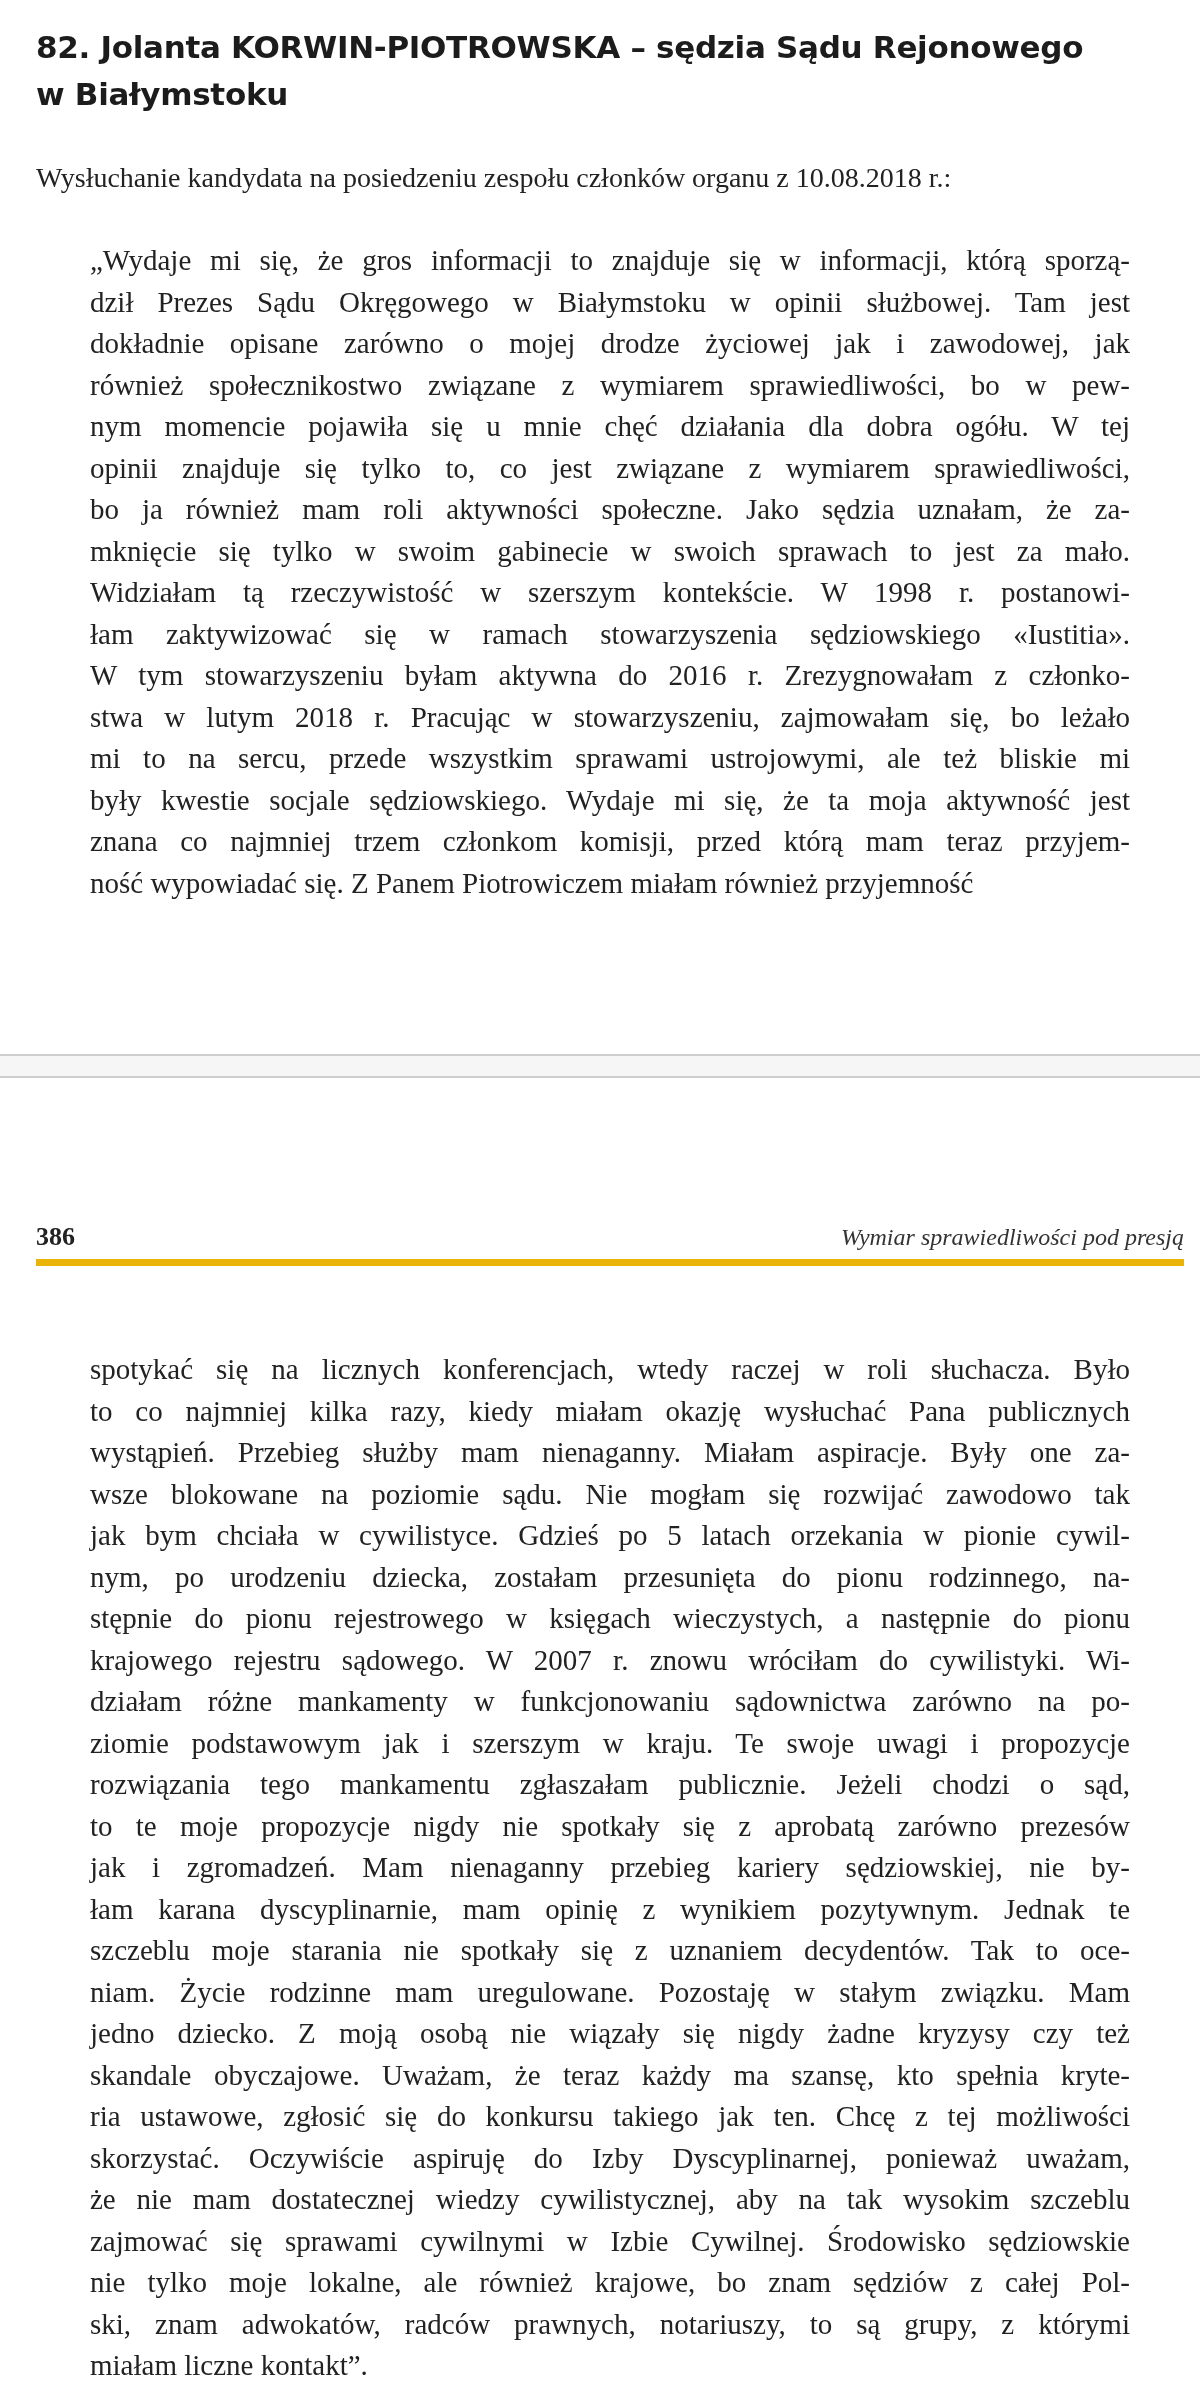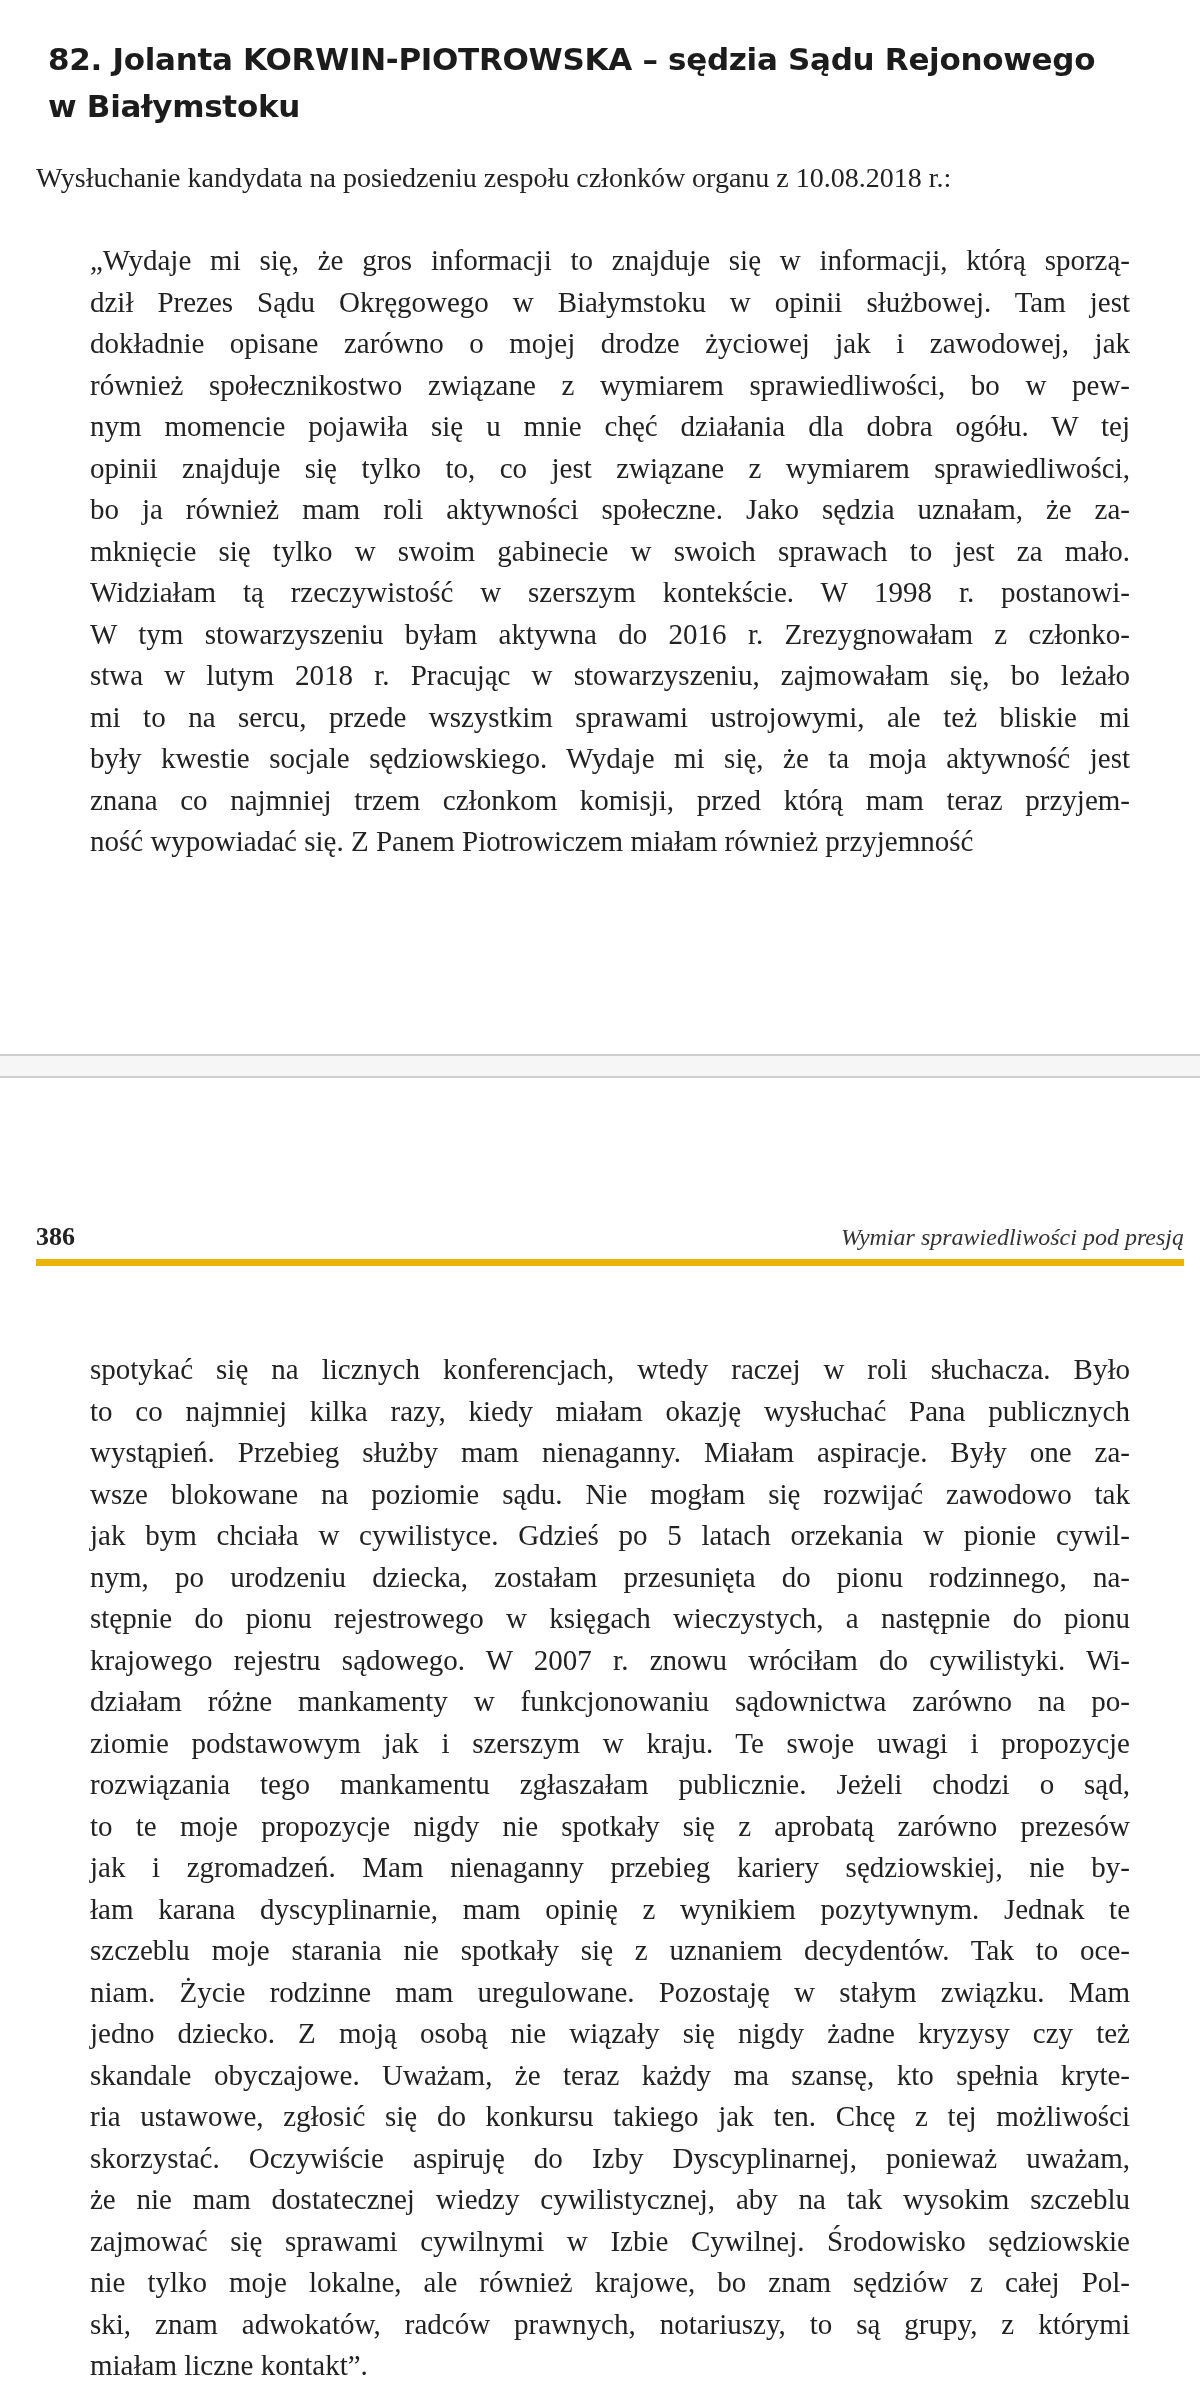--- a/index.html
+++ b/index.html
@@ -44,35 +44,36 @@
   }
   .book-title {
     position: absolute; right: 0; top: 4px;
     font-family: "Liberation Serif", serif; font-style: italic; font-size: 24px; color: #333;
   }
 </style>
 </head>
 <body>
 
 <div class="page page-top">
-  <h1 class="title" style="margin:12px;">
+  <h1 class="title" style="margin:0;">
     <span>82. Jolanta KORWIN-PIOTROWSKA – sędzia Sądu Rejonowego</span><br>
     <span>w Białymstoku</span>
   </h1>
   <div class="subtitle">Wysłuchanie kandydata na posiedzeniu zespołu członków organu z 10.08.2018 r.:</div>
   <div class="quote q1" id="q1">
       <span class="line"><span class="line-inner">„Wydaje mi się, że gros informacji to znajduje się w informacji, którą sporzą-</span></span>
       <span class="line"><span class="line-inner">dził Prezes Sądu Okręgowego w Białymstoku w opinii służbowej. Tam jest</span></span>
       <span class="line"><span class="line-inner">dokładnie opisane zarówno o mojej drodze życiowej jak i zawodowej, jak</span></span>
       <span class="line"><span class="line-inner">również społecznikostwo związane z wymiarem sprawiedliwości, bo w pew-</span></span>
       <span class="line"><span class="line-inner">nym momencie pojawiła się u mnie chęć działania dla dobra ogółu. W tej</span></span>
       <span class="line"><span class="line-inner">opinii znajduje się tylko to, co jest związane z wymiarem sprawiedliwości,</span></span>
       <span class="line"><span class="line-inner">bo ja również mam roli aktywności społeczne. Jako sędzia uznałam, że za-</span></span>
       <span class="line"><span class="line-inner">mknięcie się tylko w swoim gabinecie w swoich sprawach to jest za mało.</span></span>
       <span class="line"><span class="line-inner">Widziałam tą rzeczywistość w szerszym kontekście. W 1998 r. postanowi-</span></span>
+      <span class="line"><span class="line-inner">łam zaktywizować się w ramach stowarzyszenia sędziowskiego «Iustitia».</span></span>
       <span class="line"><span class="line-inner">W tym stowarzyszeniu byłam aktywna do 2016 r. Zrezygnowałam z członko-</span></span>
       <span class="line"><span class="line-inner">stwa w lutym 2018 r. Pracując w stowarzyszeniu, zajmowałam się, bo leżało</span></span>
       <span class="line"><span class="line-inner">mi to na sercu, przede wszystkim sprawami ustrojowymi, ale też bliskie mi</span></span>
       <span class="line"><span class="line-inner">były kwestie socjale sędziowskiego. Wydaje mi się, że ta moja aktywność jest</span></span>
       <span class="line"><span class="line-inner">znana co najmniej trzem członkom komisji, przed którą mam teraz przyjem-</span></span>
       <span class="line last"><span class="line-inner">ność wypowiadać się. Z Panem Piotrowiczem miałam również przyjemność</span></span>
     </div>
 </div>
 
 <div class="separator"></div>

